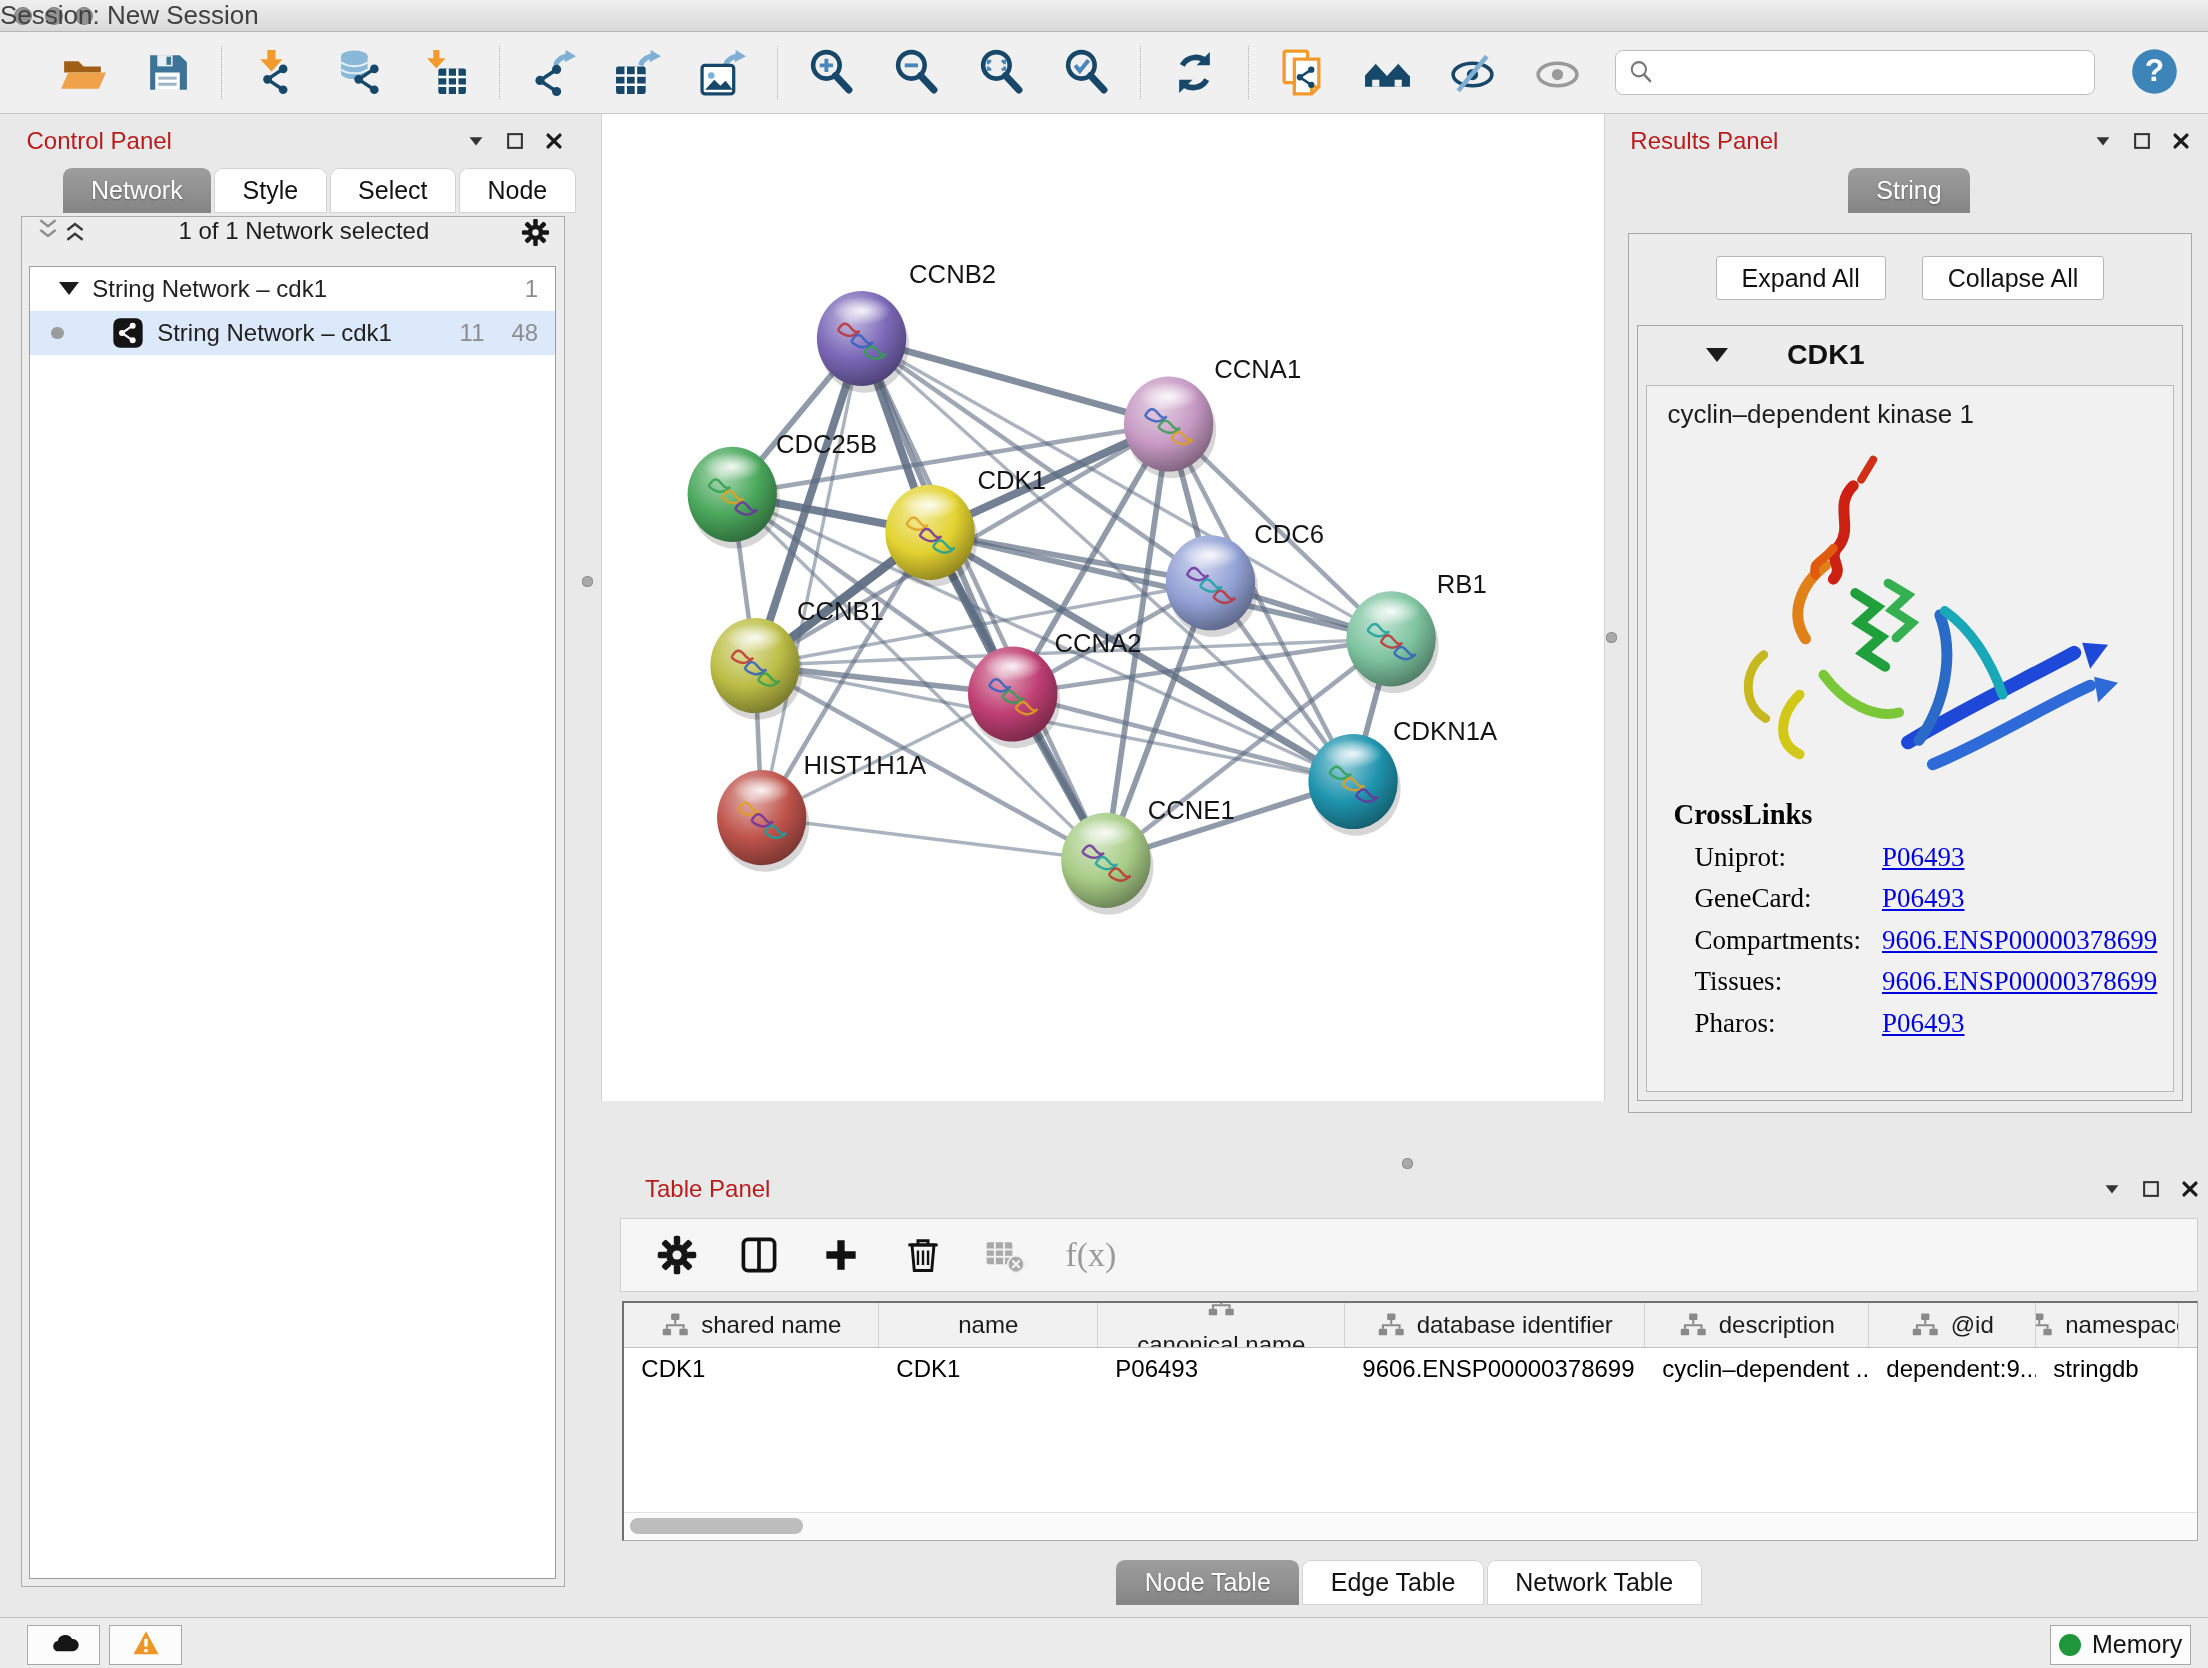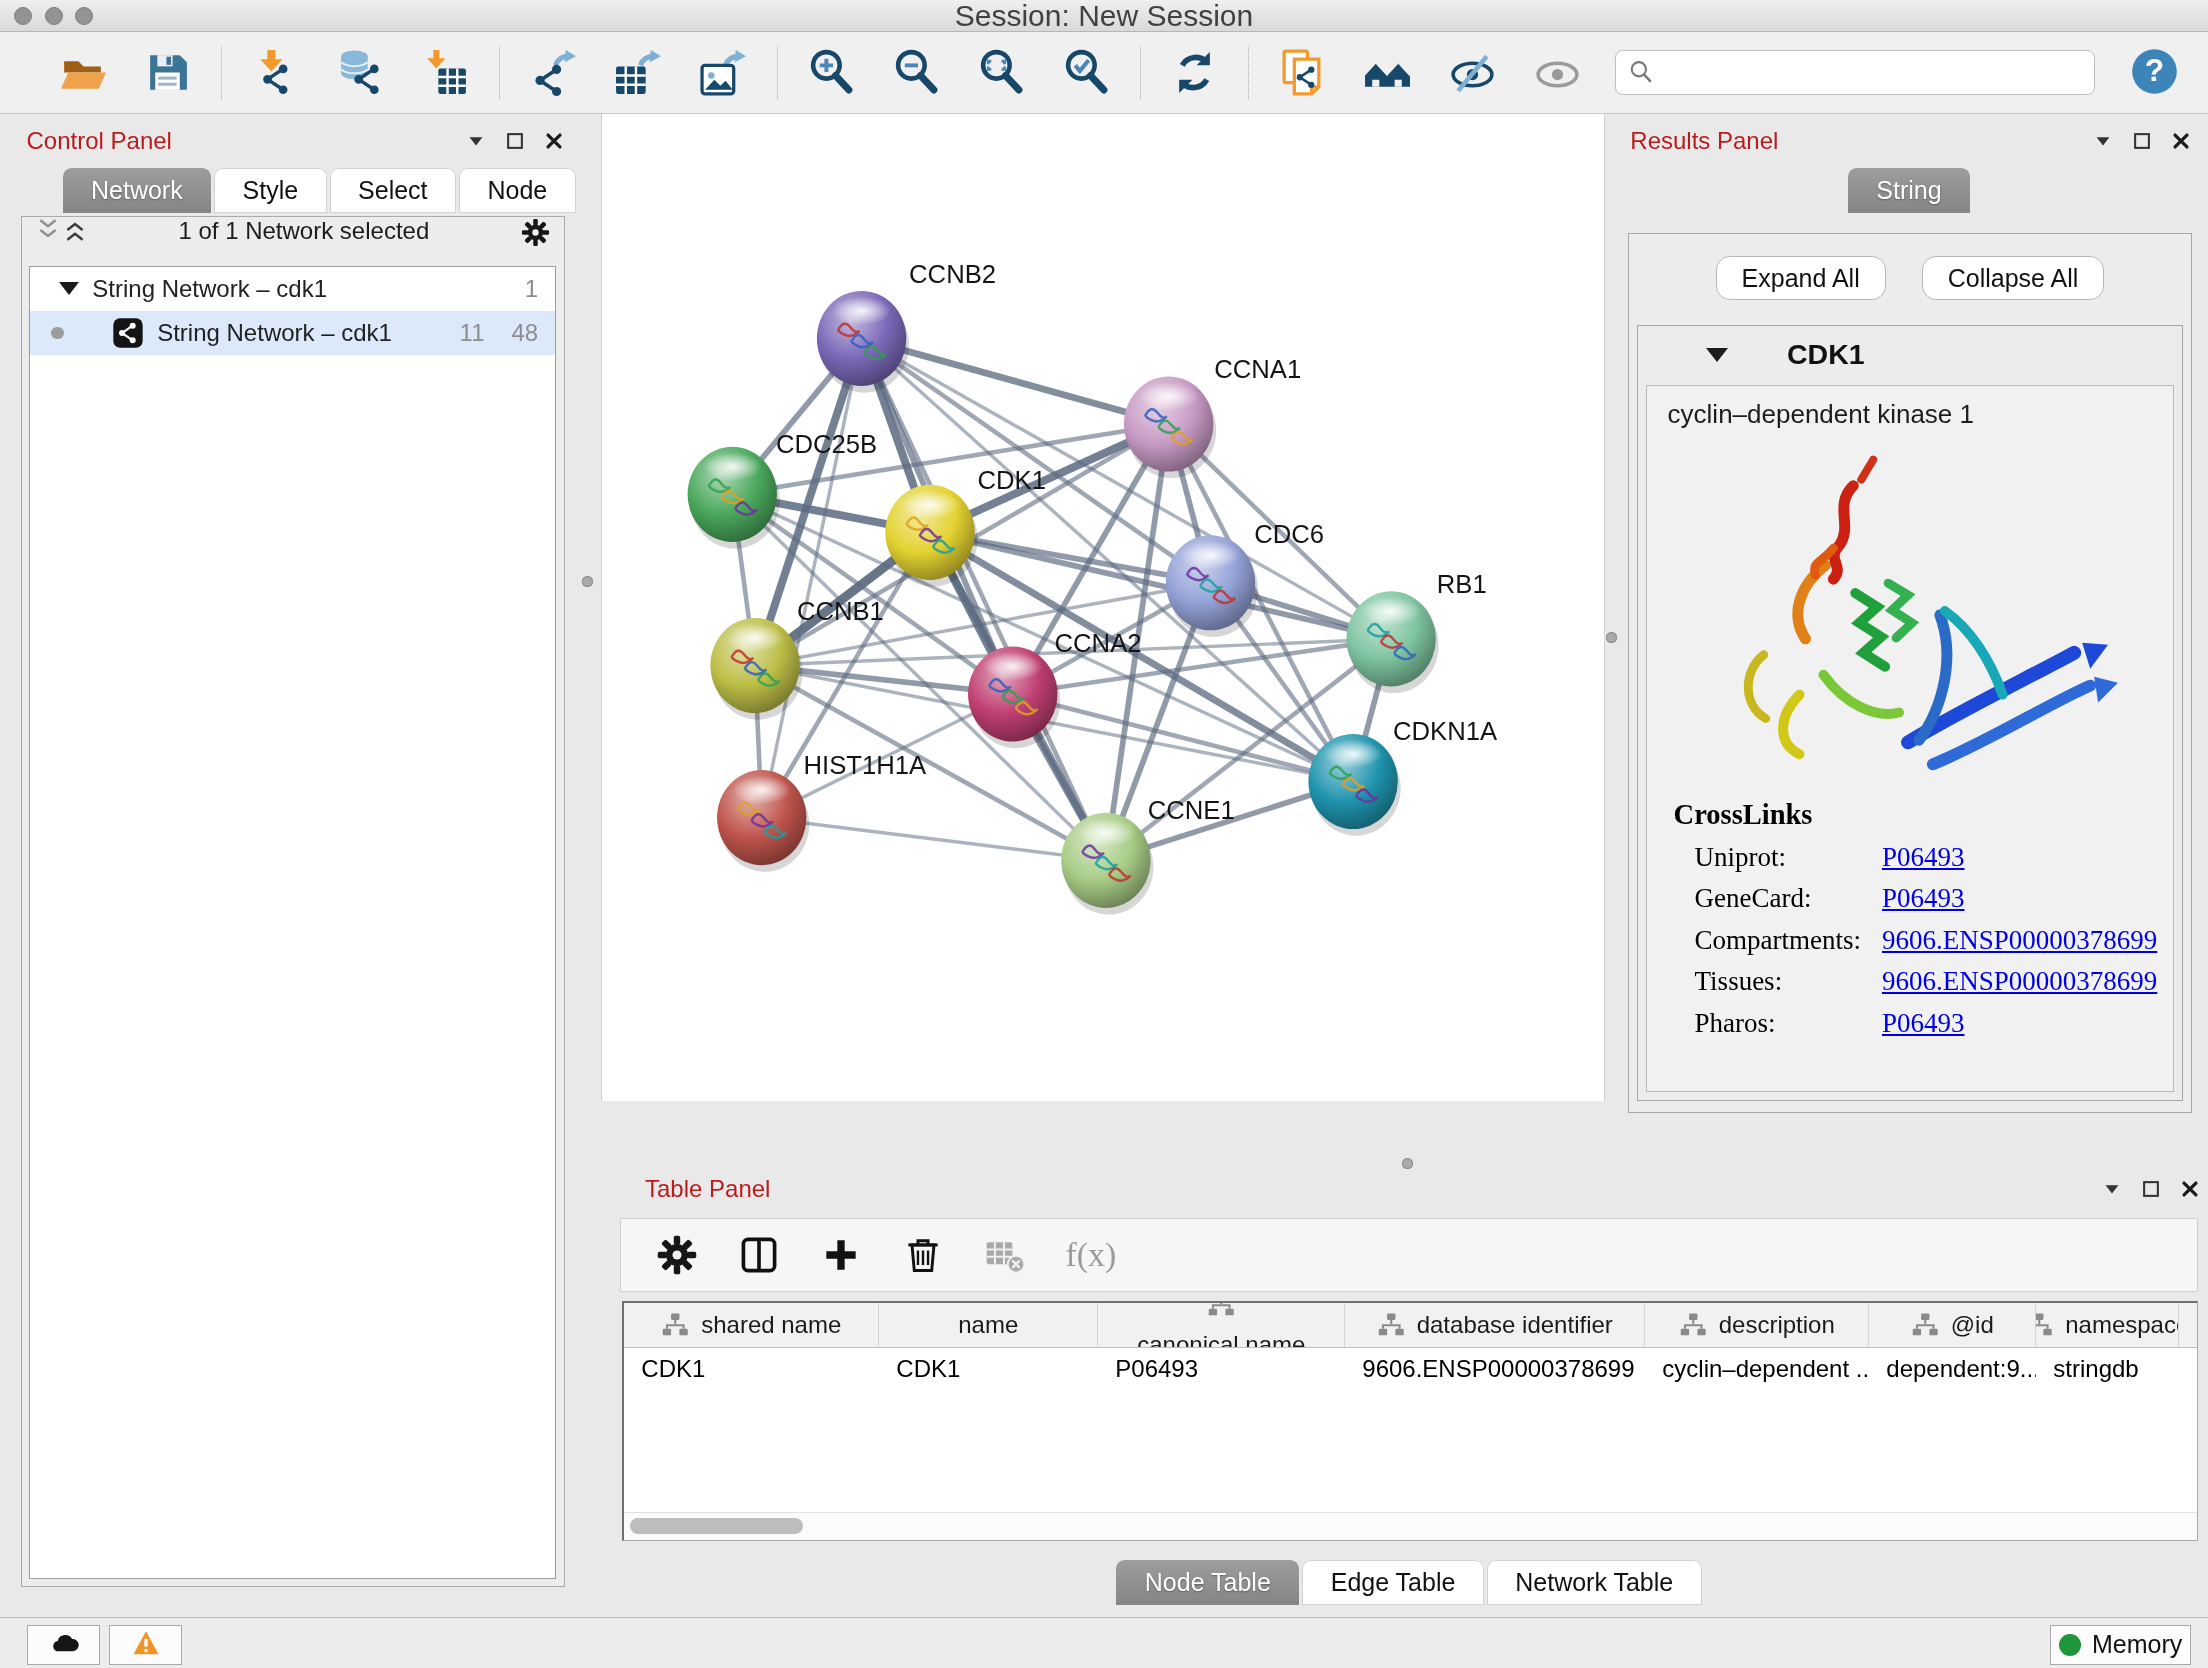--- a/index.html
+++ b/index.html
@@ -7,21 +7,21 @@
   body { background:#e9e9e9; font-family:"Liberation Sans","DejaVu Sans",sans-serif; color:#222;
          position:relative; overflow:hidden; -webkit-font-smoothing:antialiased; }
   .abs { position:absolute; }
 
   
   .titlebar { position:absolute; left:0; top:0; width:2208px; height:32px;
     background:linear-gradient(#efefef,#d9d9d9); border-bottom:1px solid #b6b6b6;
     display:flex; align-items:center; }
   .lights { display:flex; gap:12.4px; margin-left:14.3px; }
   .light { width:18px; height:18px; border-radius:50%; background:#939393; border:1px solid #7d7d7d; }
-  .win-title { position:absolute; left:0; right:0; text-align:center; font-size:30px; color:#414141; }
+  .win-title { position:absolute; left:0; right:0; font-size:26px; color:#414141; }
 
   
   .toolbar { position:absolute; left:0; top:32px; width:2208px; height:82px; background:#f0f0f0;
     border-bottom:1.9px solid #c7c7c7; display:flex; align-items:center; padding:0 28.5px; }
   .tgroup { display:flex; align-items:center; gap:32px; padding:0 27px; }
   .tgroup + .tgroup { border-left:1.9px dotted #adadad; }
   .tbtn { width:53px; height:53px; display:flex; align-items:center; justify-content:center; }
   .tbtn svg { width:49px; height:49px; }
   .search-wrap { margin-left:auto; display:flex; align-items:center; gap:34px; }
   .searchbox { width:480px; height:45px; background:#fff; border:1.9px solid #bcbcbc; border-radius:7.6px;
@@ -76,21 +76,21 @@
   
   .knob { width:10.5px; height:10.5px; border-radius:50%; background:#a9a9a9; box-shadow:0 0 0 1px #8f8f8f inset; }
 
   
   .results-panel { left:1617px; top:124px; width:584px; height:1031px; }
   .rp-head { padding:0 9.5px 0 13.3px; }
   .rp-tabs { justify-content:center; display:flex; margin-top:9.5px; }
   .rp-body { position:absolute; left:11.4px; right:9.5px; top:109px; height:880px;
     background:#ececec; border:1.9px solid #a8a8a8; }
   .rp-buttons { height:88px; display:flex; align-items:center; justify-content:center; gap:36px; }
-  .btn { background:#fff; border:1.9px solid #b7b7b7; border-radius:14px; font-size:25px;
+  .btn { background:#fff; border:1.9px solid #b7b7b7; border-radius:3px; font-size:25px;
     padding:6.7px 25px; color:#111; }
   .rp-protein-box { position:absolute; left:7.6px; right:7.6px; top:91px; bottom:11.4px;
     border:1.9px solid #a6a6a6; background:#ececec; }
   .rp-protein-head { height:57px; display:flex; align-items:center; }
   .rp-protein-head .caret { width:0; height:0; border:11.4px solid transparent; border-top:14.3px solid #1c1c1c;
     margin:11.4px 0 0 68px; }
   .rp-protein-name { font-size:28.5px; font-weight:bold; margin-left:59px; color:#111; }
   .rp-content { position:absolute; left:7.6px; right:7.6px; top:59px; bottom:7.6px; background:#f1f1f1;
     border:1.9px solid #b9b9b9; overflow:hidden; }
   .rp-desc { font-size:26px; color:#1d1d1d; padding:13.3px 0 0 21px; }

